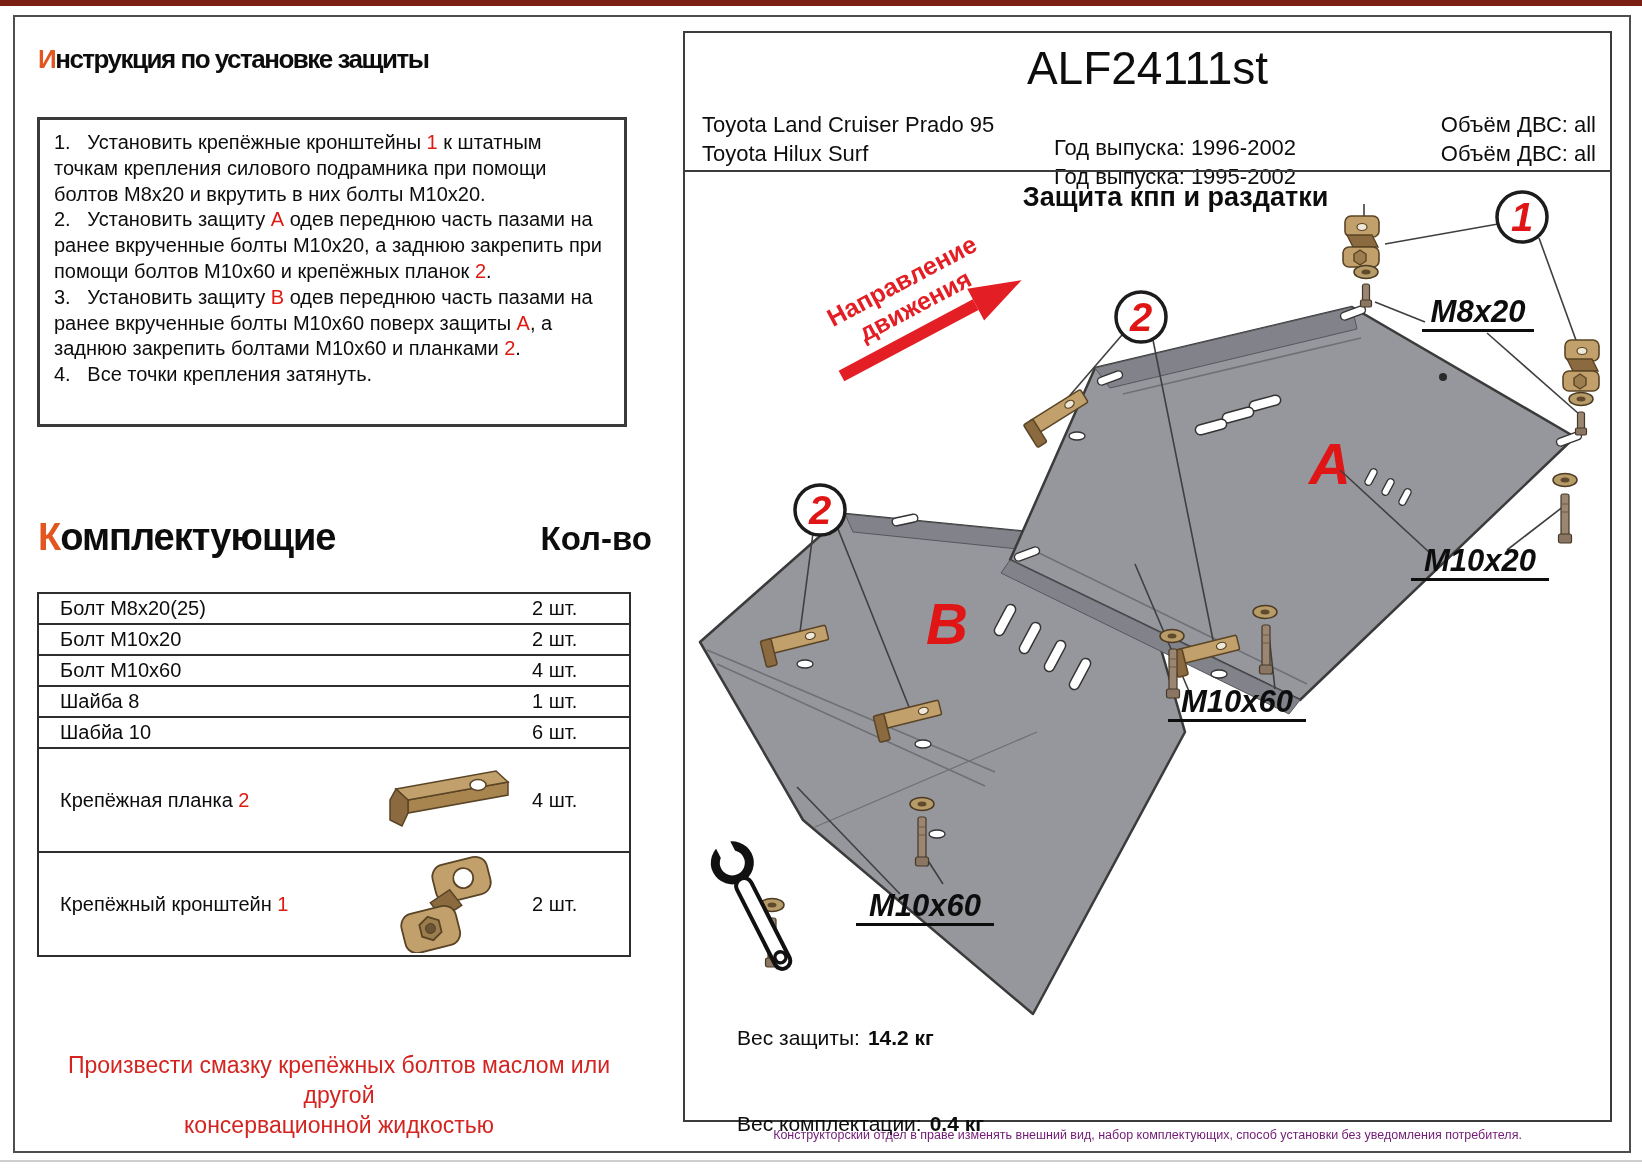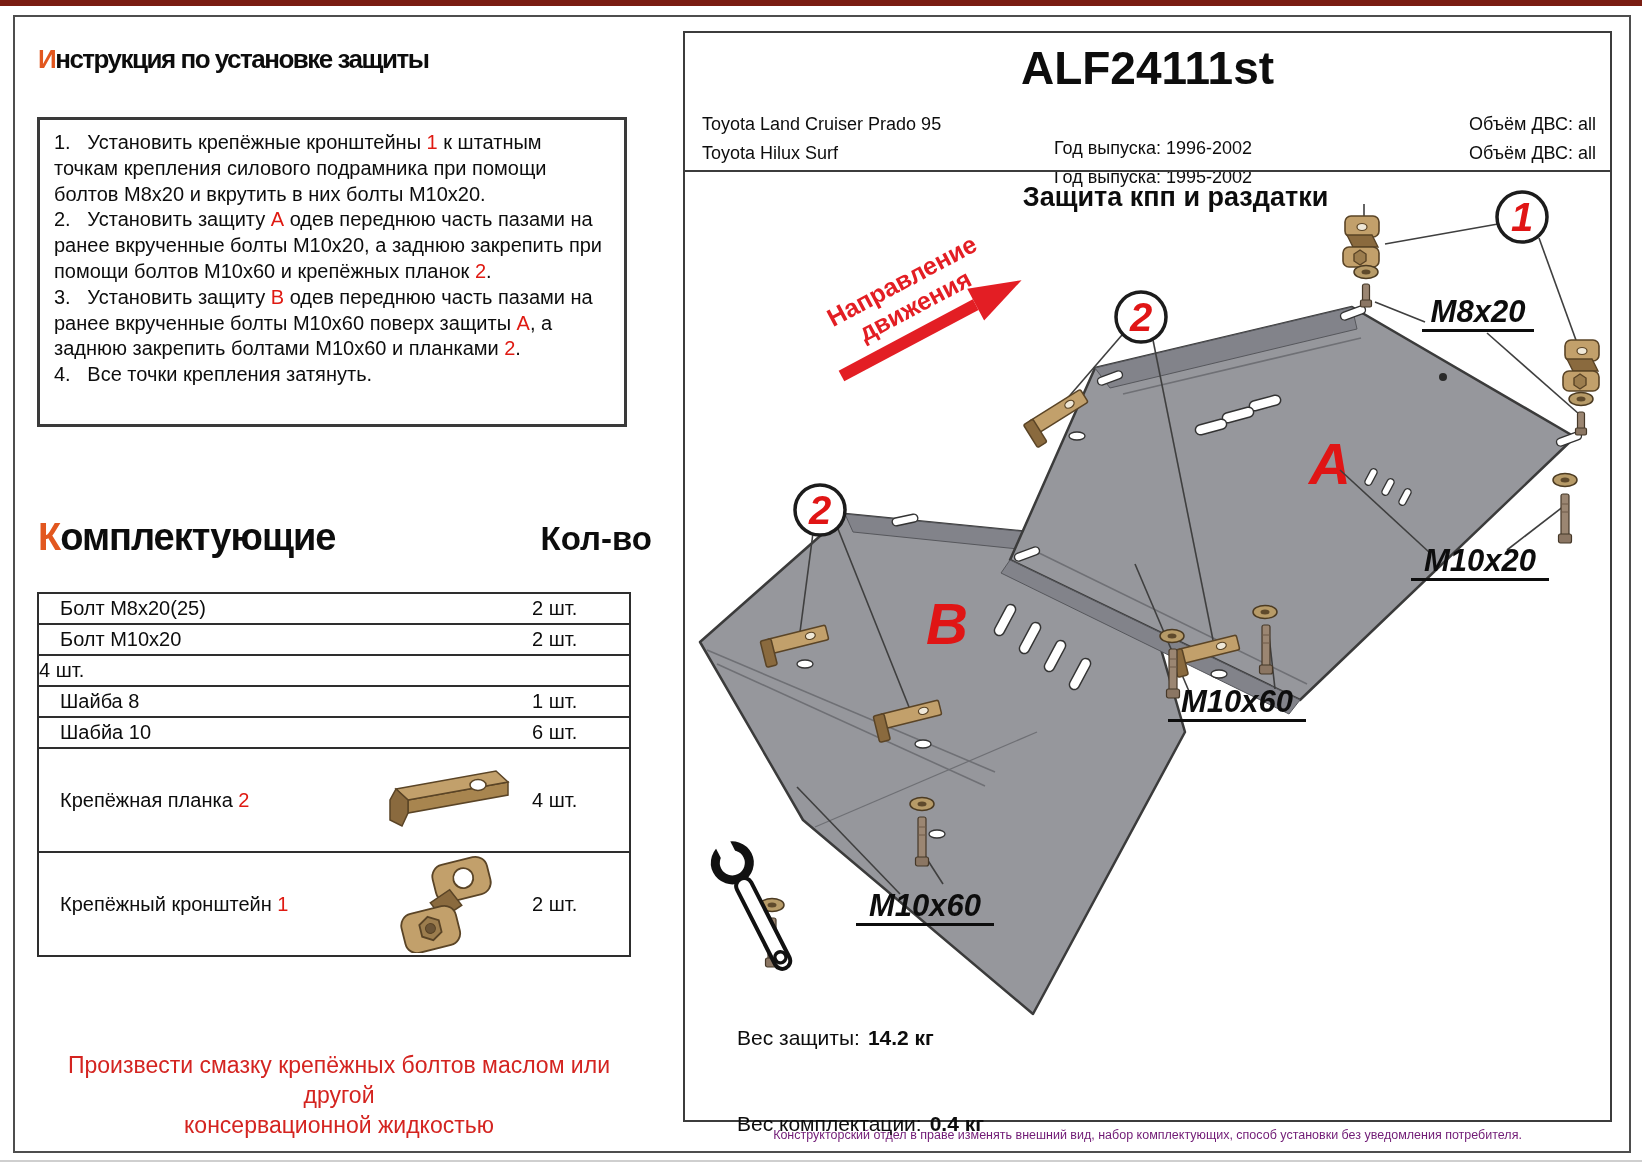--- a/index.html
+++ b/index.html
@@ -30,23 +30,23 @@
   .comp-row.tall .comp-label{flex:none;width:300px;}
   .comp-fig{flex:1;display:flex;justify-content:center;align-items:center;}
   .comp-qty{width:97px;font-size:20px;}
   .lube-note{position:absolute;left:37px;top:1050px;width:604px;text-align:center;
              color:#d42420;font-size:23px;line-height:30px;}
 
   
   .right-panel{position:absolute;left:683px;top:31px;width:929px;height:1091px;
                border:2px solid #3c3c3c;box-sizing:border-box;}
   .part-code{position:absolute;top:8px;left:0;width:100%;text-align:center;
-             font-size:46px;font-weight:bold;letter-spacing:0px;}
+             font-size:46px;font-weight:normal;letter-spacing:0px;}
   .vehicle-table{position:absolute;top:77px;left:0;width:100%;}
-  .vehicle-row{display:flex;height:29px;align-items:center;font-size:18px;}
+  .vehicle-row{display:flex;height:29px;align-items:center;font-size:22px;}
   .v-model{width:352px;padding-left:17px;}
   .v-years{width:330px;margin-top:47px;}
   .v-engine{flex:1;text-align:right;padding-right:14px;}
   .vt-sep{position:absolute;top:137px;left:0;width:100%;height:2px;background:#3c3c3c;}
   .diagram-title{position:absolute;top:149px;left:0;width:100%;box-sizing:border-box;padding-left:56px;
                  text-align:center;font-size:27px;font-weight:bold;z-index:2;}
   svg.diagram{position:absolute;left:0;top:139px;width:925px;height:948px;z-index:1;}
   .specs{position:absolute;left:52px;top:934px;z-index:2;font-size:21px;line-height:28.5px;white-space:pre-wrap;}
   .spec-val{margin-left:8px;}
   .spec-val.bold{font-weight:bold;}
@@ -84,20 +84,21 @@
   <div class="comp-table">
     <div class="comp-row">
       <span class="comp-label">Болт М8х20(25)</span>
       <span class="comp-qty">2 шт.</span>
     </div>
     <div class="comp-row">
       <span class="comp-label">Болт М10х20</span>
       <span class="comp-qty">2 шт.</span>
     </div>
     <div class="comp-row">
+      <span class="comp-label">Болт М10х60</span>
       <span class="comp-qty">4 шт.</span>
     </div>
     <div class="comp-row">
       <span class="comp-label">Шайба 8</span>
       <span class="comp-qty">1 шт.</span>
     </div>
     <div class="comp-row">
       <span class="comp-label">Шабйа 10</span>
       <span class="comp-qty">6 шт.</span>
     </div>

